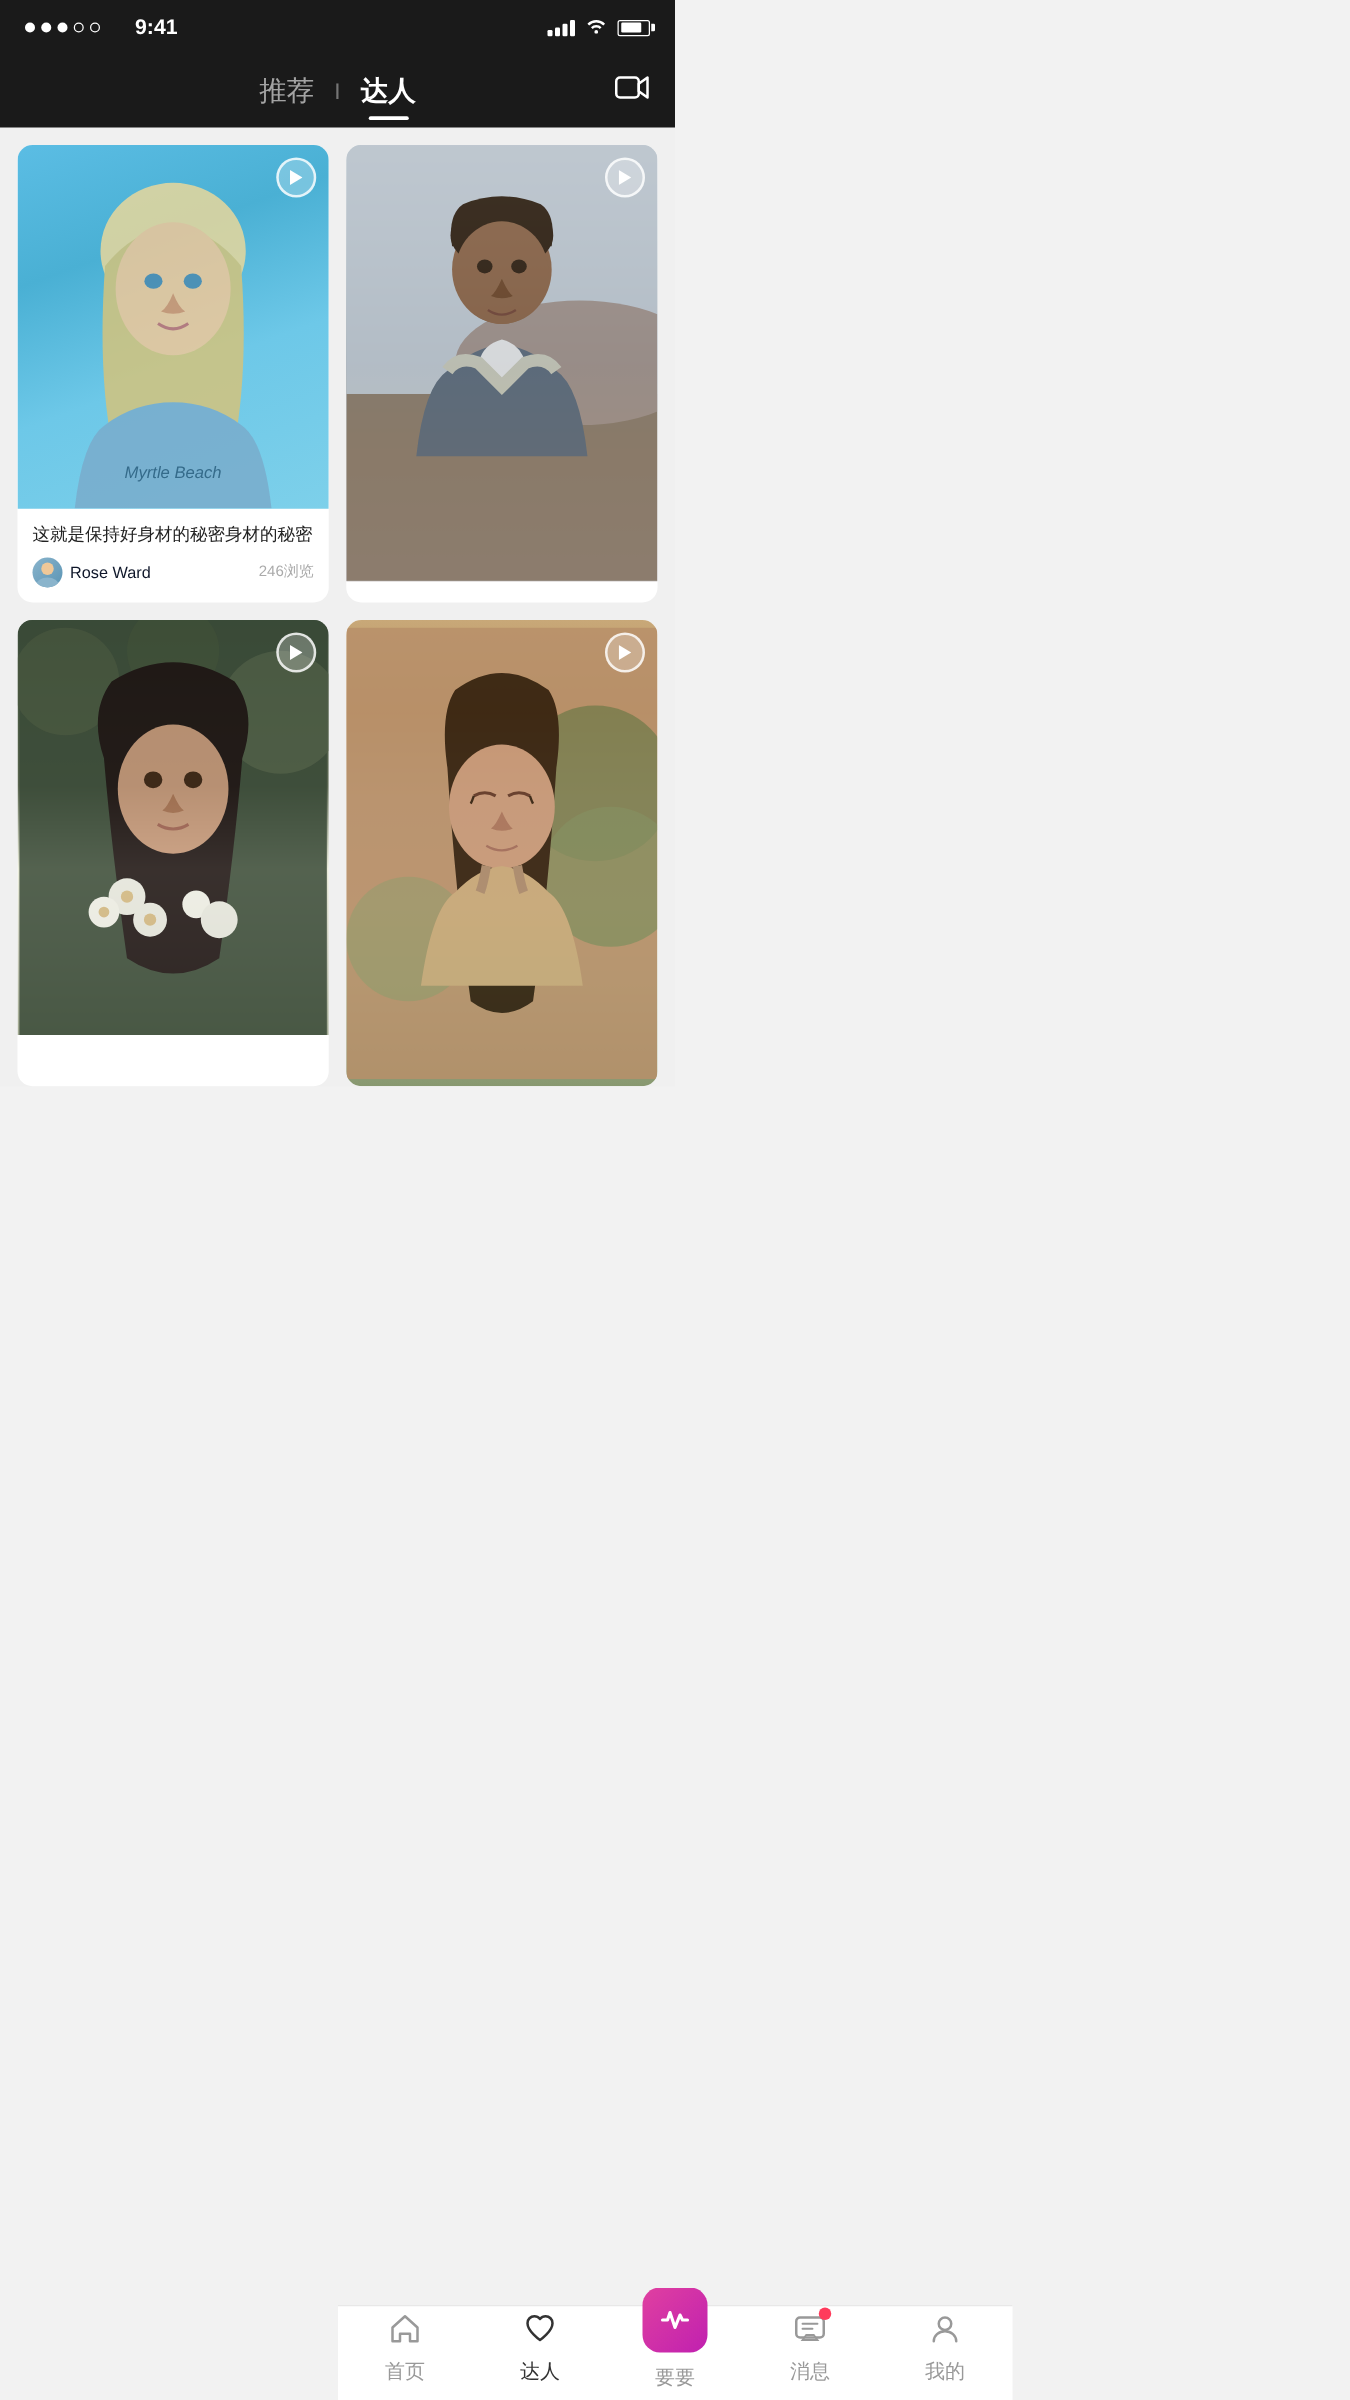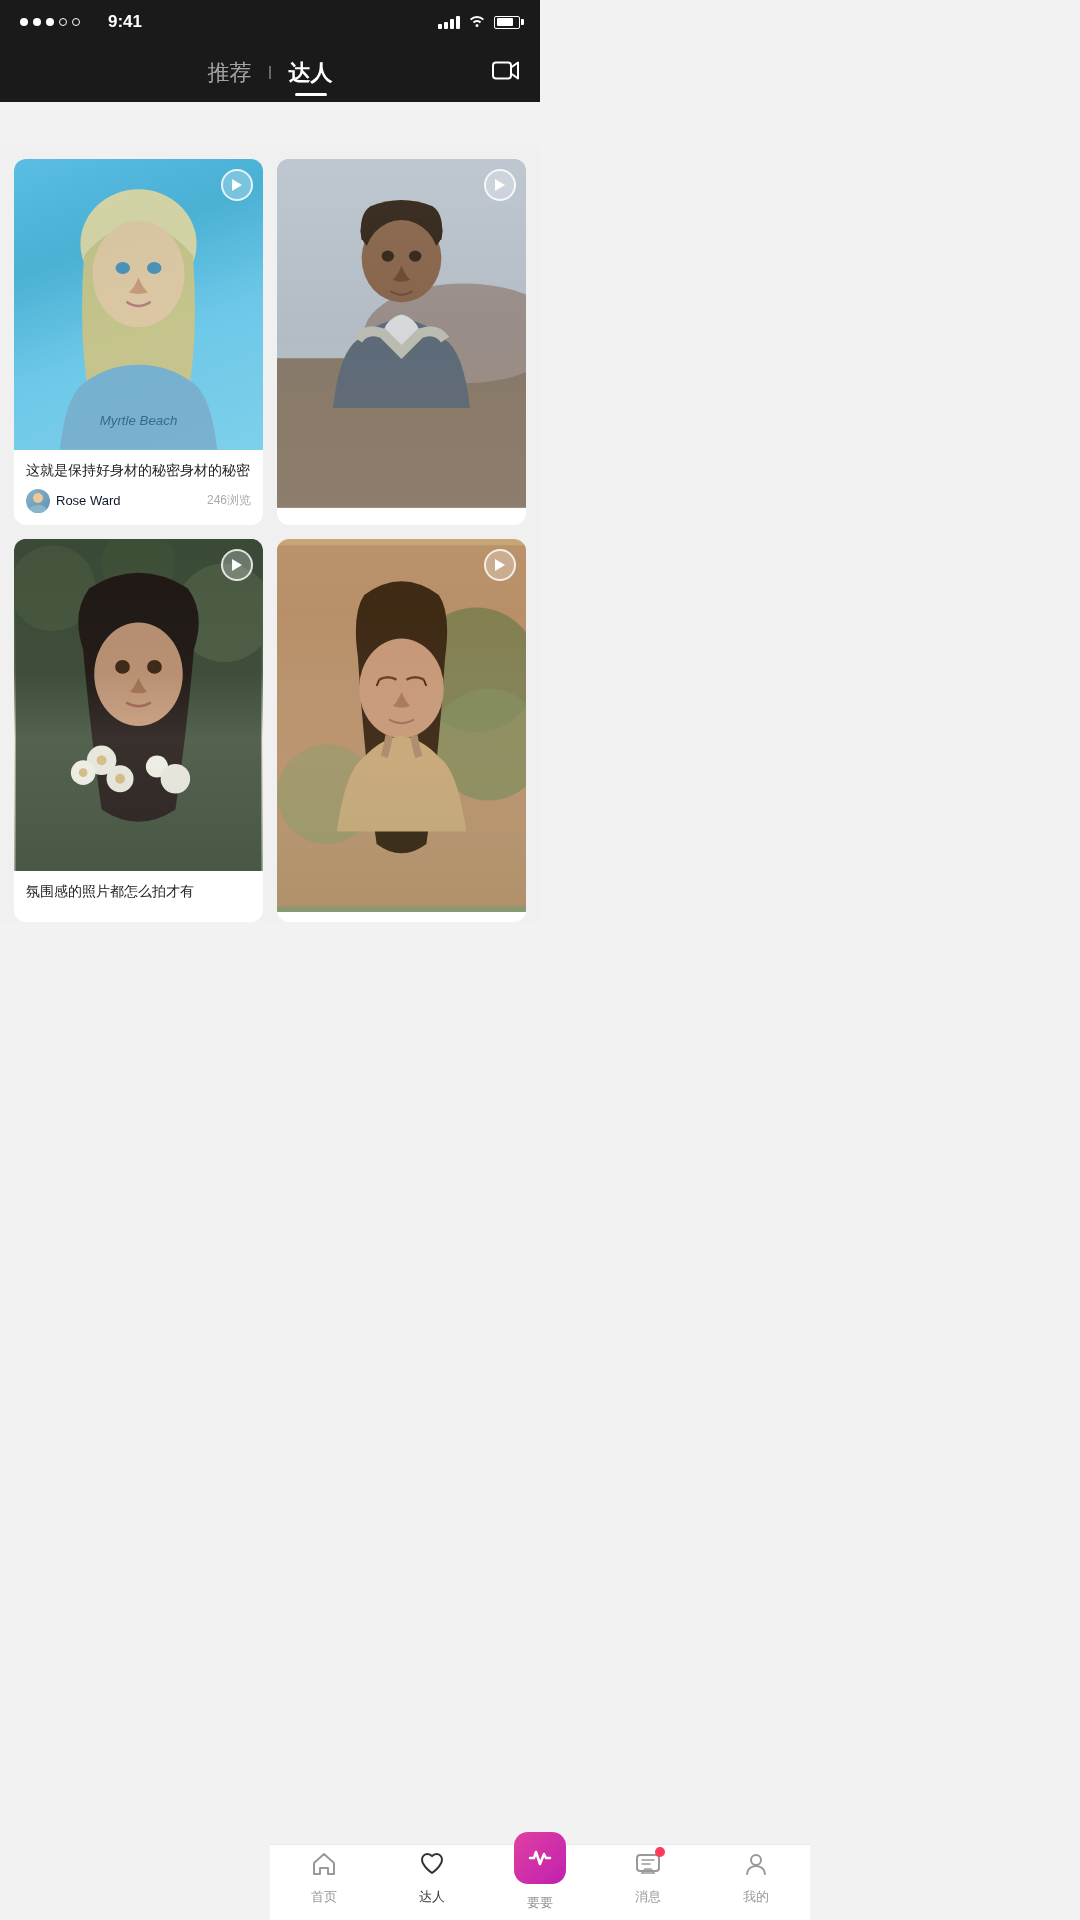--- a/index.html
+++ b/index.html
@@ -108,21 +108,20 @@
       cursor: pointer;
     }
 
     
     .content {
       padding: 14px 14px 0 14px;
       display: grid;
       grid-template-columns: 1fr 1fr;
       gap: 14px;
       background: #f0f0f0;
-      margin-top: 43px;
     }
 
     
     .card {
       background: #fff;
       border-radius: 12px;
       overflow: hidden;
       cursor: pointer;
     }
 
@@ -222,21 +221,21 @@
     .nav-icon.center-btn {
       width: 52px; height: 52px;
       border-radius: 14px;
       background: linear-gradient(135deg, #e040a0, #c020b0);
       display: flex; align-items: center; justify-content: center;
       color: #fff;
       font-size: 22px;
       margin-top: -14px;
     }
     .nav-label {
-      font-size: 13px;
+      font-size: 16px;
       color: #999;
     }
     .nav-label.active { color: #333; }
     .nav-badge {
       position: absolute;
       top: -4px; right: -4px;
       width: 10px; height: 10px;
       border-radius: 50%;
       background: #ff3b5c;
     }
@@ -407,23 +406,20 @@
         <circle cx="70" cy="180" r="4" fill="#d4b880"></circle>
         <circle cx="55" cy="190" r="3.5" fill="#d4b880"></circle>
         <circle cx="85" cy="195" r="4" fill="#d4b880"></circle>
       </svg>
       <div class="play-btn">
         <svg width="10" height="12" viewBox="0 0 10 12">
             <path d="M0 0L10 6L0 12Z" fill="white"></path>
           </svg>
       </div>
     </div>
-    <div class="card-body">
-      <div class="card-title">氛围感的照片都怎么拍才有</div>
-    </div>
   </div>
 
   <div class="card">
     <div class="card-image card-img-4" style="aspect-ratio: 3/4.5;">
       <svg class="person-svg" viewBox="0 0 200 290" xmlns="http://www.w3.org/2000/svg">
 
         <rect width="200" height="290" fill="#b8906a"></rect>
 
         <circle cx="160" cy="100" r="50" fill="#6a7848" opacity="0.8"></circle>
         <circle cx="170" cy="160" r="45" fill="#7a8858" opacity="0.8"></circle>

